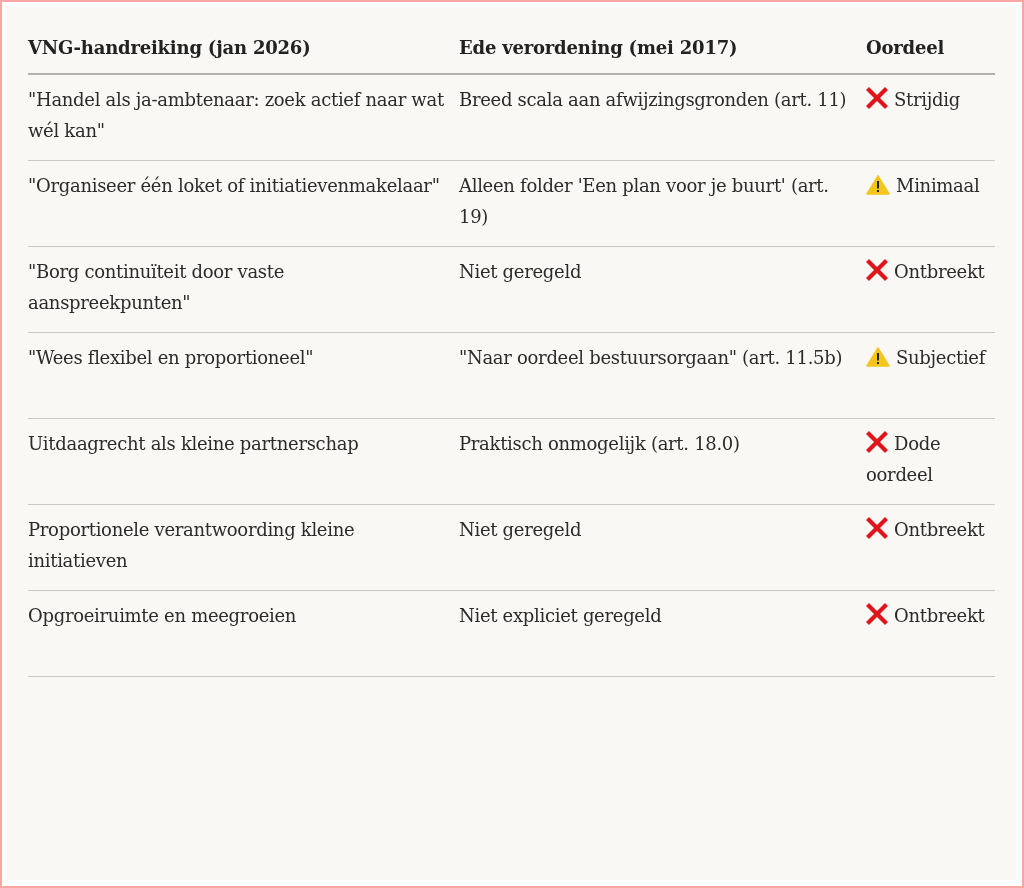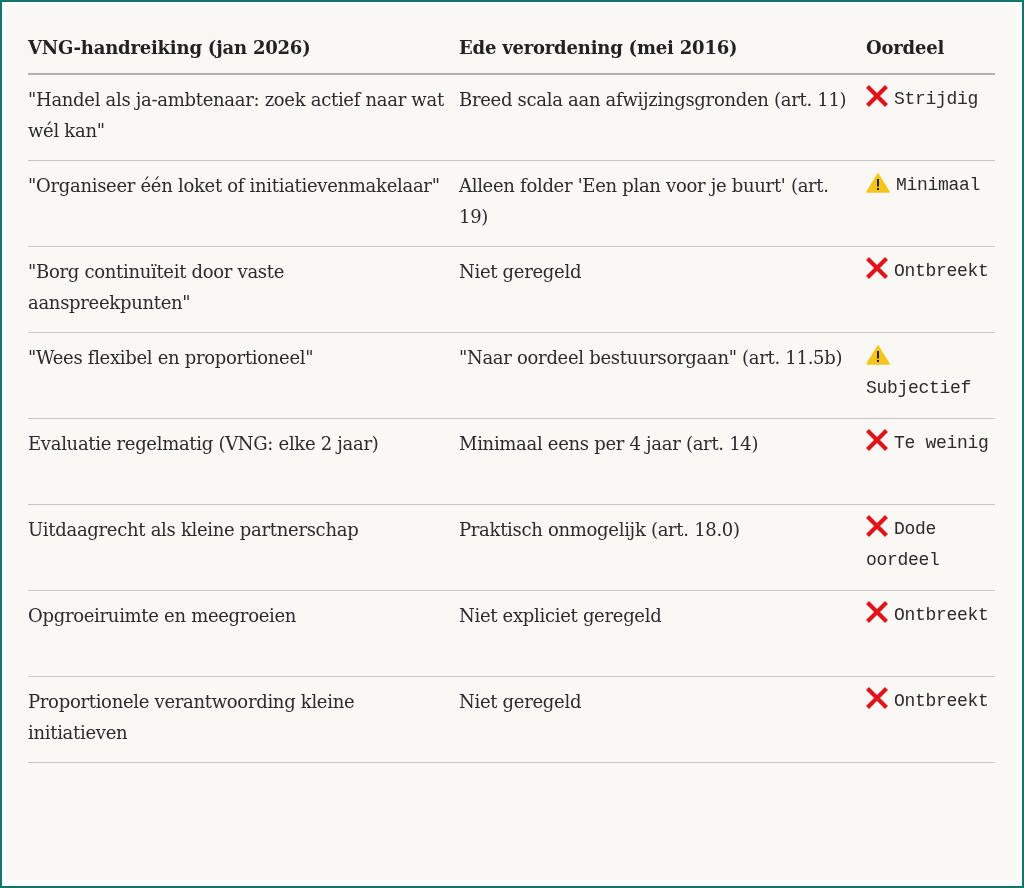--- a/index.html
+++ b/index.html
@@ -7,21 +7,21 @@
     width: 1024px; height: 888px; overflow: hidden;
     background: #ffffff;
     font-family: "DejaVu Serif", "Liberation Serif", serif;
     color: #2b2b2b;
     box-sizing: border-box;
     position: relative;
   }
   .frame {
     position: absolute; left: 0; top: 0; width: 1024px; height: 888px;
     box-sizing: border-box;
-    border: 2px solid #0f766e;
+    border: 2px solid #fca5a5;
     background: #ffffff;
   }
   .panel {
     position: absolute; left: 4px; top: 4px; right: 6px; bottom: 6px;
     background: #f9f8f5;
   }
   table {
     position: absolute; left: 22px; top: 18px;
     width: 967px;
     border-collapse: collapse;
@@ -41,41 +41,41 @@
     font-size: 18px;
     letter-spacing: -0.2px;
   }
   td {
     vertical-align: top;
     padding: 9px 12px 0 0;
     height: 76px;
     border-bottom: 1px solid #c9c7c2;
     letter-spacing: -0.3px;
   }
-  td.verdict { padding-right: 0; font-family: Liberation Mono, monospace; }
+  td.verdict { padding-right: 0; }
   .icon {
     display: inline-block; vertical-align: -3px; margin-right: 6px;
   }
   .icon svg { display: block; }
 </style>
 </head>
 <body>
 
 <div class="frame">
   <div class="panel">
     <table>
       <colgroup>
           <col class="c1">
           <col class="c2">
           <col class="c3">
         </colgroup>
       <thead>
         <tr>
           <th>VNG-handreiking (jan 2026)</th>
-          <th>Ede verordening (mei 2016)</th>
+          <th>Ede verordening (mei 2017)</th>
           <th>Oordeel</th>
         </tr>
       </thead>
       <tbody id="tbody">
           <tr>
     <td>"Handel als ja-ambtenaar: zoek actief naar wat wél kan"</td>
     <td>Breed scala aan afwijzingsgronden (art. 11)</td>
     <td class="verdict"><span class="icon"><svg width="22" height="22" viewBox="0 0 22 22">
                   <path d="M3 3 L19 19 M19 3 L3 19" stroke="#e0141b" stroke-width="4.2" stroke-linecap="square"></path>
                 </svg></span><span>Strijdig</span></td>
@@ -99,43 +99,36 @@
           <tr>
     <td>"Wees flexibel en proportioneel"</td>
     <td>"Naar oordeel bestuursorgaan" (art. 11.5b)</td>
     <td class="verdict"><span class="icon"><svg width="24" height="20" viewBox="0 0 24 20">
                   <path d="M12 1 L23 19 L1 19 Z" fill="#f6c51a" stroke="#f6c51a" stroke-width="1.5" stroke-linejoin="round"></path>
                   <rect x="11" y="6" width="2" height="7.5" fill="#222"></rect>
                   <rect x="11" y="15" width="2" height="2" fill="#222"></rect>
                 </svg></span><span>Subjectief</span></td>
   </tr>
           <tr>
-    <td>Evaluatie regelmatig (VNG: elke 2 jaar)</td>
-    <td>Minimaal eens per 4 jaar (art. 14)</td>
-    <td class="verdict"><span class="icon"><svg width="22" height="22" viewBox="0 0 22 22">
-                  <path d="M3 3 L19 19 M19 3 L3 19" stroke="#e0141b" stroke-width="4.2" stroke-linecap="square"></path>
-                </svg></span><span>Te weinig</span></td>
-  </tr>
-          <tr>
     <td>Uitdaagrecht als kleine partnerschap</td>
     <td>Praktisch onmogelijk (art. 18.0)</td>
     <td class="verdict"><span class="icon"><svg width="22" height="22" viewBox="0 0 22 22">
                   <path d="M3 3 L19 19 M19 3 L3 19" stroke="#e0141b" stroke-width="4.2" stroke-linecap="square"></path>
                 </svg></span><span>Dode oordeel</span></td>
   </tr>
           <tr>
-    <td>Opgroeiruimte en meegroeien</td>
-    <td>Niet expliciet geregeld</td>
+    <td>Proportionele verantwoording kleine initiatieven</td>
+    <td>Niet geregeld</td>
     <td class="verdict"><span class="icon"><svg width="22" height="22" viewBox="0 0 22 22">
                   <path d="M3 3 L19 19 M19 3 L3 19" stroke="#e0141b" stroke-width="4.2" stroke-linecap="square"></path>
                 </svg></span><span>Ontbreekt</span></td>
   </tr>
           <tr>
-    <td>Proportionele verantwoording kleine initiatieven</td>
-    <td>Niet geregeld</td>
+    <td>Opgroeiruimte en meegroeien</td>
+    <td>Niet expliciet geregeld</td>
     <td class="verdict"><span class="icon"><svg width="22" height="22" viewBox="0 0 22 22">
                   <path d="M3 3 L19 19 M19 3 L3 19" stroke="#e0141b" stroke-width="4.2" stroke-linecap="square"></path>
                 </svg></span><span>Ontbreekt</span></td>
   </tr>
         </tbody>
     </table>
   </div>
 </div>
 
 </body></html>

